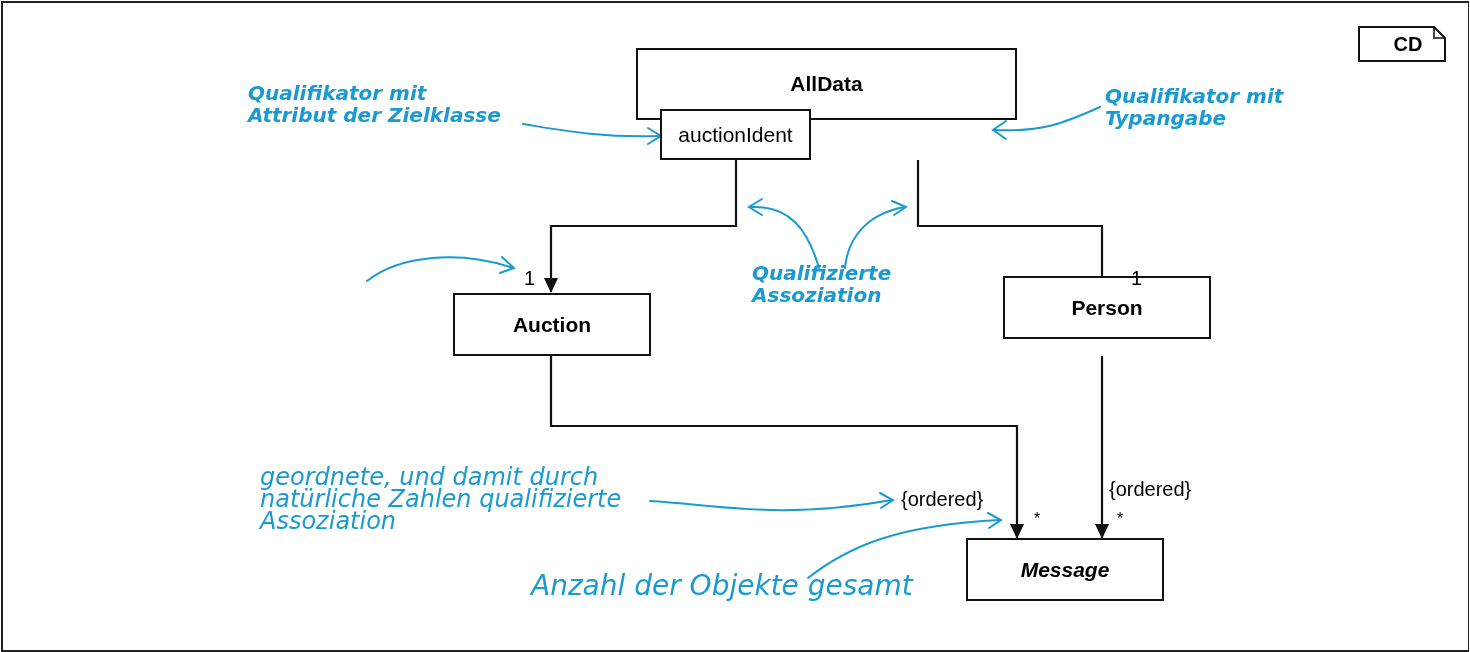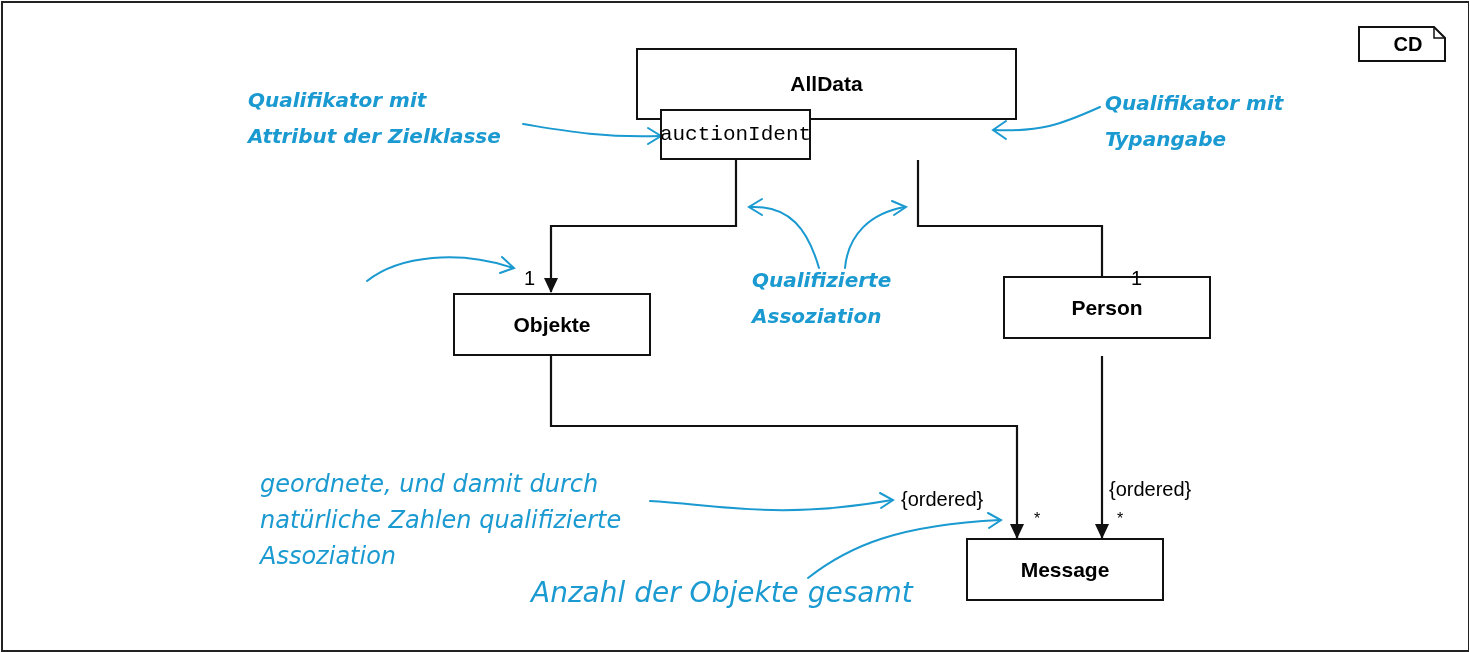--- a/index.html
+++ b/index.html
@@ -1,24 +1,24 @@
 <!DOCTYPE html>
 <html><head>
 <meta charset="utf-8">
 <style>
   html, body { margin: 0; padding: 0; background: #ffffff; }
   #canvas { position: relative; width: 1470px; height: 652px; background: #ffffff; overflow: hidden; }
   #frame { position: absolute; left: 1px; top: 1px; width: 1465px; height: 647px; border: 2px solid #222; box-sizing: content-box; border-right-width: 1px; }
   svg#lines { position: absolute; left: 0; top: 0; }
   .cls { position: absolute; box-sizing: border-box; border: 2px solid #111; background: #fff; display: flex; align-items: center; justify-content: center; font-family: "Liberation Sans", sans-serif; color: #000; }
   .cls .name { font-weight: bold; font-size: 21px; }
-  .cls .name.abstract { }
-  .qual { position: absolute; box-sizing: border-box; border: 2px solid #111; background: #fff; display: flex; align-items: center; justify-content: center; font-family: Liberation Mono, monospace; font-size: 21px; color: #000; }
+  .cls .name.abstract { font-style: italic; }
+  .qual { position: absolute; box-sizing: border-box; border: 2px solid #111; background: #fff; display: flex; align-items: center; justify-content: center; font-family: Liberation Sans, sans-serif; font-size: 21px; color: #000; }
   .mult, .constraint { position: absolute; font-family: "Liberation Sans", sans-serif; font-size: 20px; color: #000; white-space: nowrap; }
-  .note { position: absolute; font-family: "DejaVu Sans", sans-serif; font-style: italic; font-weight: bold; color: #1a9ad0; font-size: 20px; line-height: 36px; white-space: pre; }
+  .note { position: absolute; font-family: "DejaVu Sans", sans-serif; font-style: italic; font-weight: bold; color: #1a9ad0; font-size: 20px; line-height: 22px; white-space: pre; }
   .note.light { font-weight: normal; }
   #cd-tag { position: absolute; left: 1358px; top: 26px; width: 88px; height: 36px; }
   #cd-tag svg { position: absolute; left: 0; top: 0; }
   #cd-tag span { position: absolute; left: 8px; top: 0; width: 84px; height: 36px; display: flex; align-items: center; justify-content: center; font-family: "Liberation Sans", sans-serif; font-weight: bold; font-size: 20px; color: #000; }
 </style>
 </head>
 <body>
 
 <div id="canvas">
   <div id="frame"></div>
@@ -65,21 +65,21 @@
     <span>CD</span>
   </div>
 
   <div class="cls" style="left:636px;top:48px;width:381px;height:72px;">
     <span class="name">AllData</span>
   </div>
   <div class="qual" style="left:660px;top:109px;width:151px;height:51px;">
     <span>auctionIdent</span>
   </div>
   <div class="cls" style="left:453px;top:293px;width:198px;height:63px;">
-    <span class="name">Objekte</span>
+    <span class="name">Auction</span>
   </div>
   <div class="cls" style="left:1003px;top:276px;width:208px;height:63px;">
     <span class="name">Person</span>
   </div>
   <div class="cls" style="left:966px;top:538px;width:198px;height:63px;">
     <span class="name abstract">Message</span>
   </div>
 
   <span class="mult" style="left:524px;top:267px;">1</span>
   <span class="mult" style="left:1131px;top:267px;">1</span>

